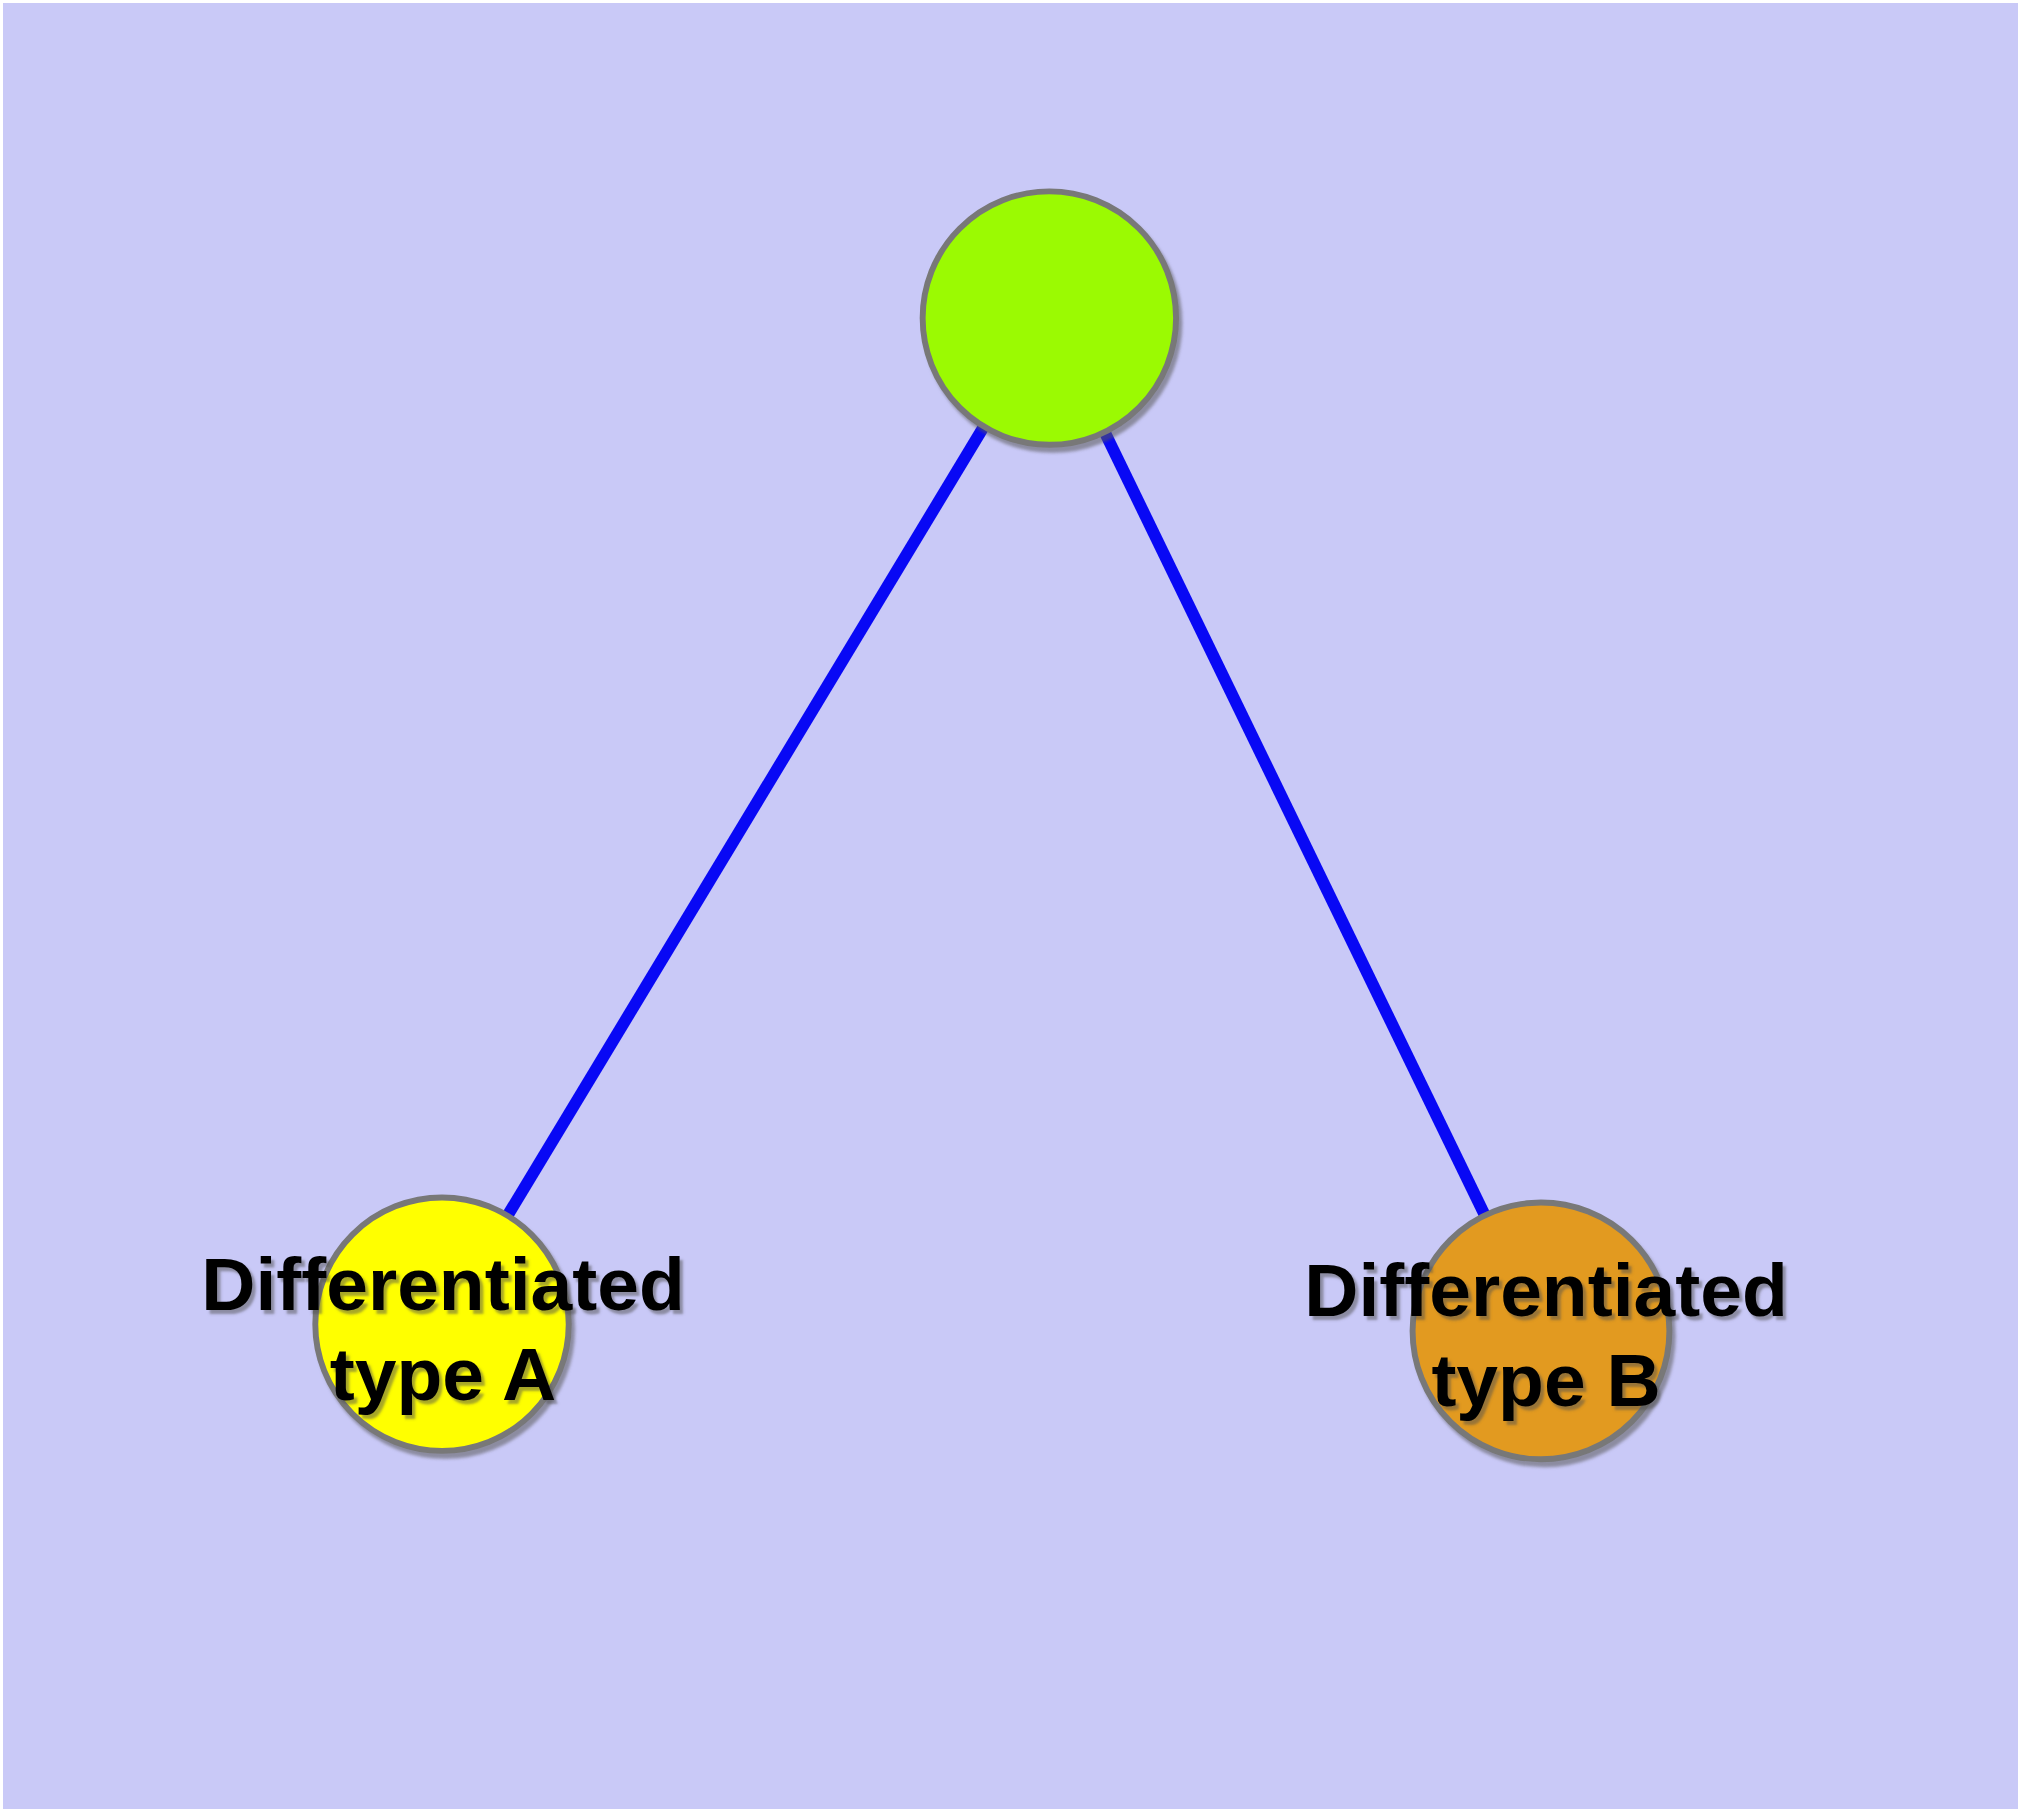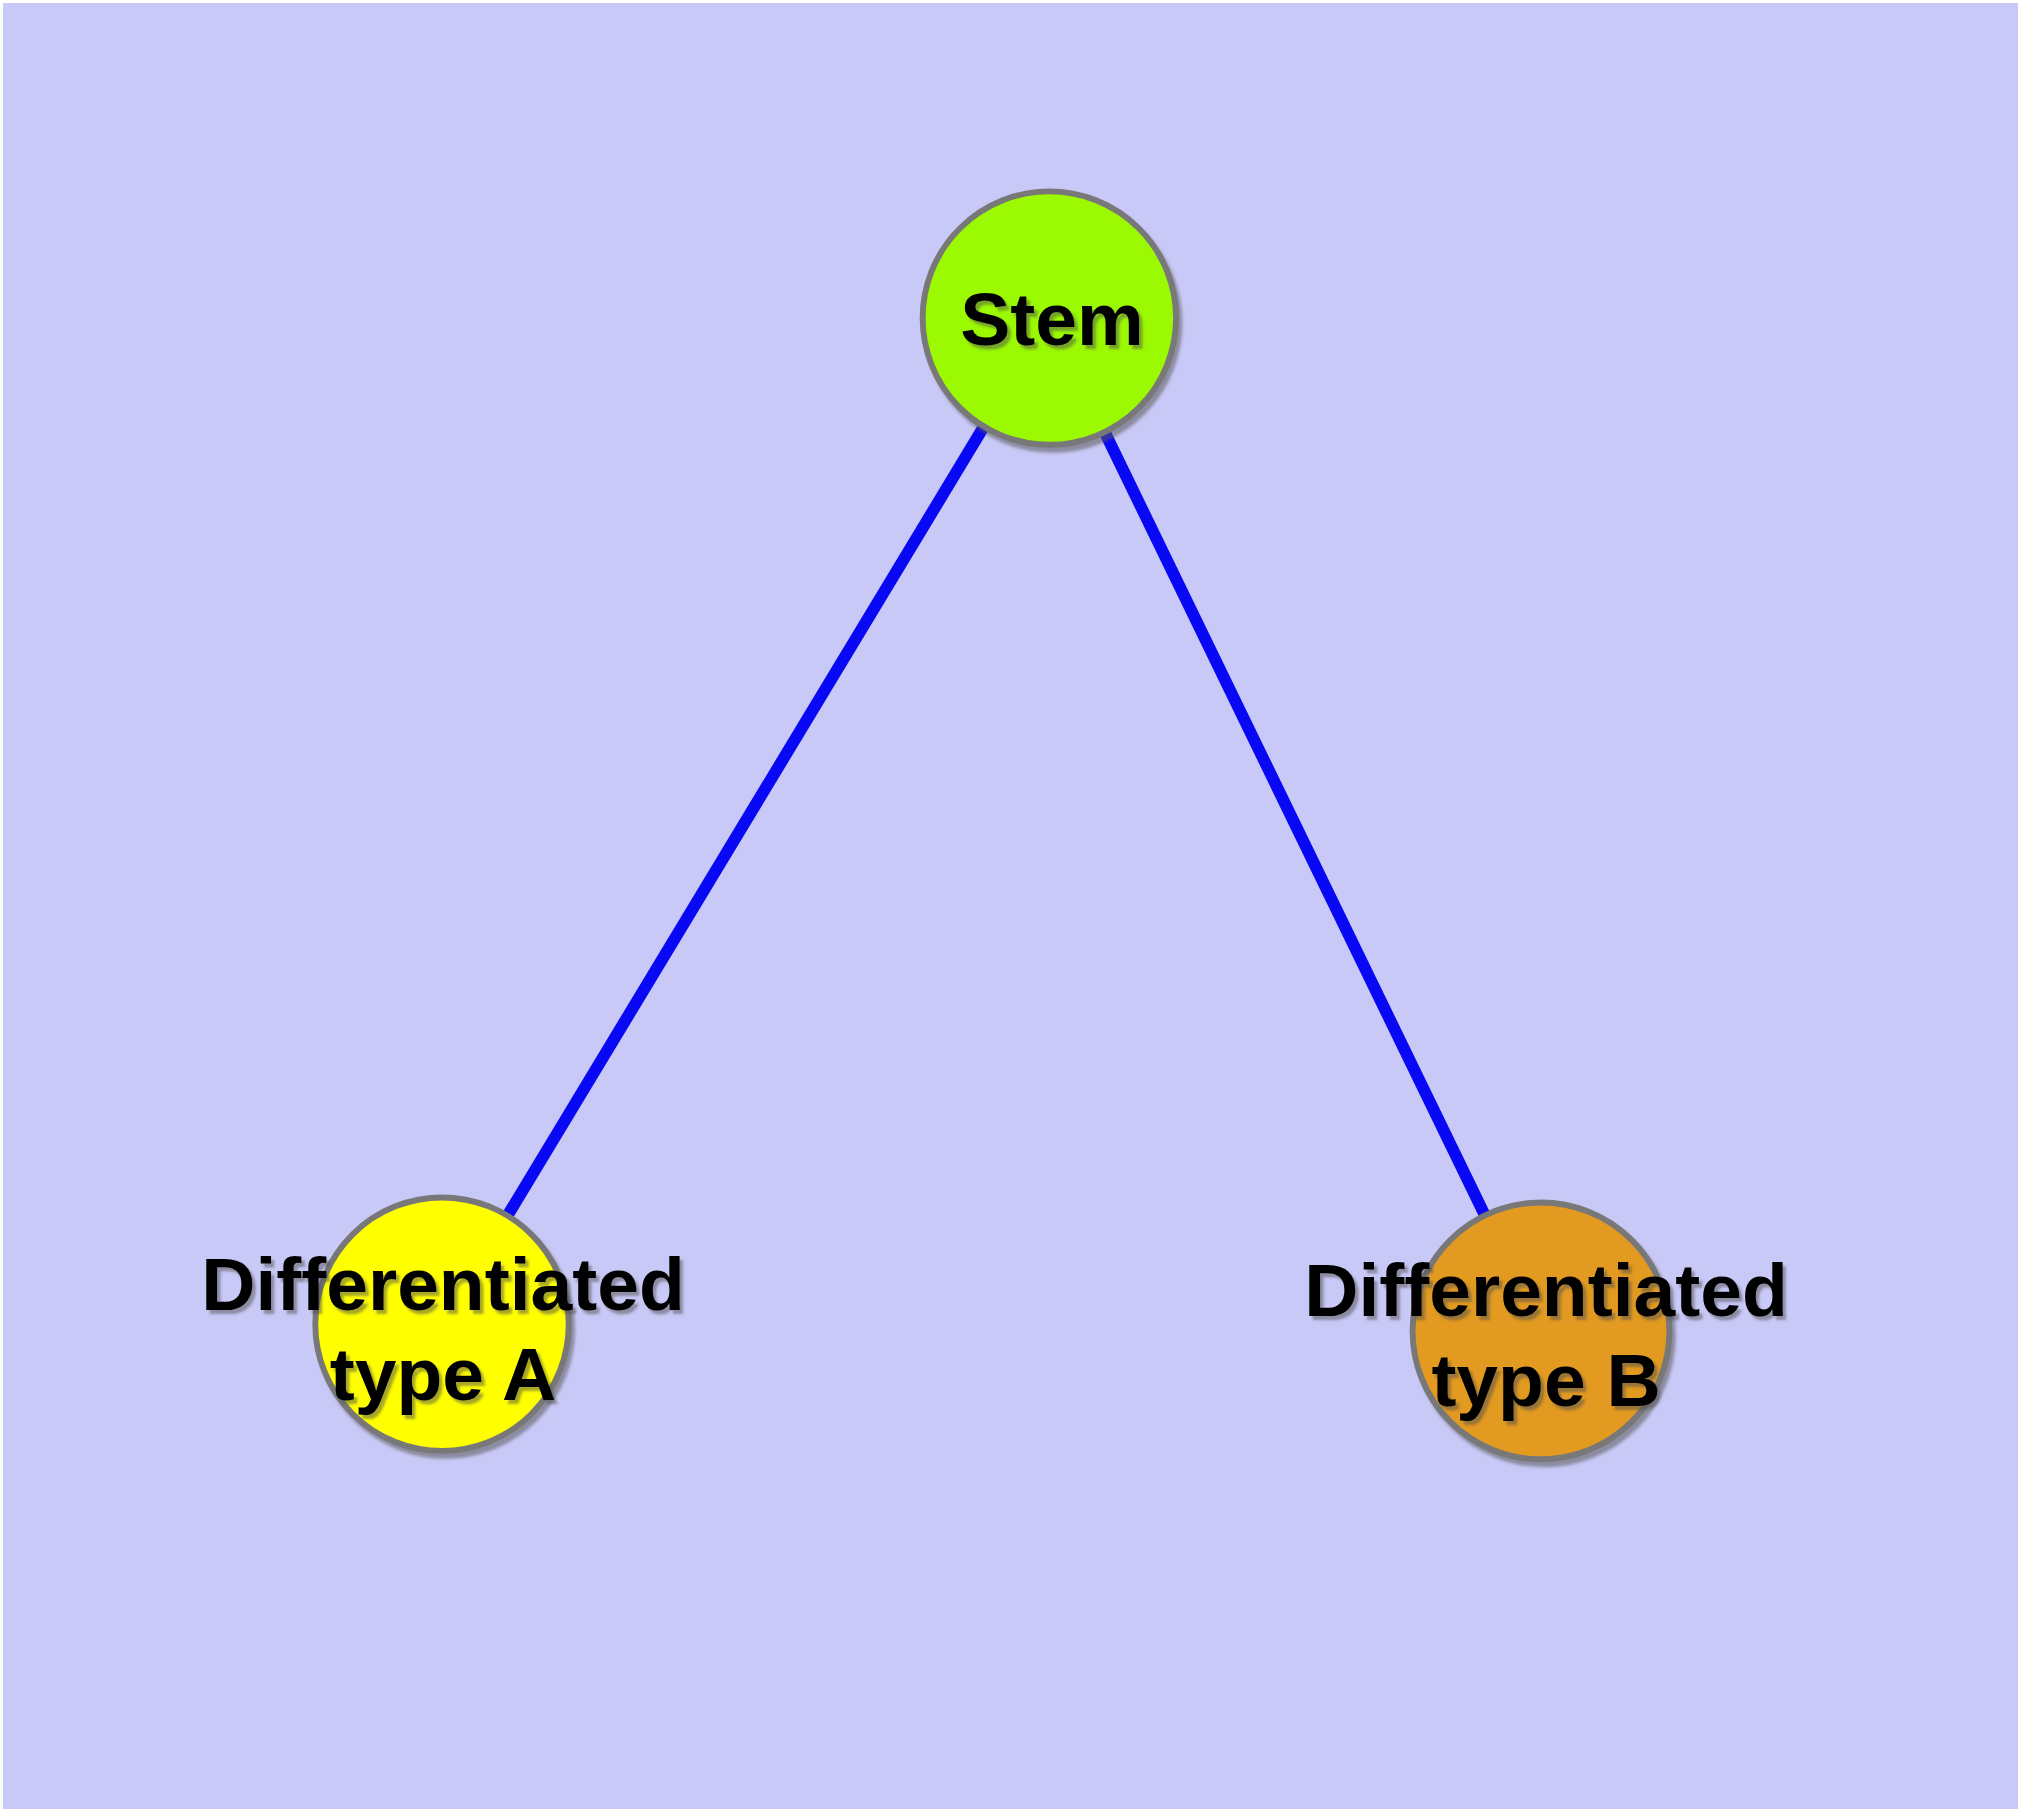--- a/index.html
+++ b/index.html
@@ -55,21 +55,20 @@
 <div class="canvas" style="background: rgb(201, 201, 247);">
   <svg class="graph-svg" viewBox="0 0 2384 2138">
     <line class="edge-line" x1="1238" y1="373" x2="519" y2="1564" stroke="#0808F5"></line>
     <line class="edge-line" x1="1238" y1="373" x2="1820" y2="1572" stroke="#0808F5"></line>
 
     <circle class="node-circle" cx="1238" cy="373" r="150" fill="#9BFA02"></circle>
     <circle class="node-circle" cx="519" cy="1564" r="150" fill="#FFFF00"></circle>
     <circle class="node-circle" cx="1820" cy="1572" r="152" fill="#E29A20"></circle>
   </svg>
 
-  <div class="node-label" style="left:1049px; top:316px;">Stem</div>
 
   <div class="node-label" style="left:440px; top:1326px;">Differentiated
 type A</div>
 
   <div class="node-label" style="left:1543px; top:1332px;">Differentiated
 type B</div>
 </div>
 
 
 </body></html>

